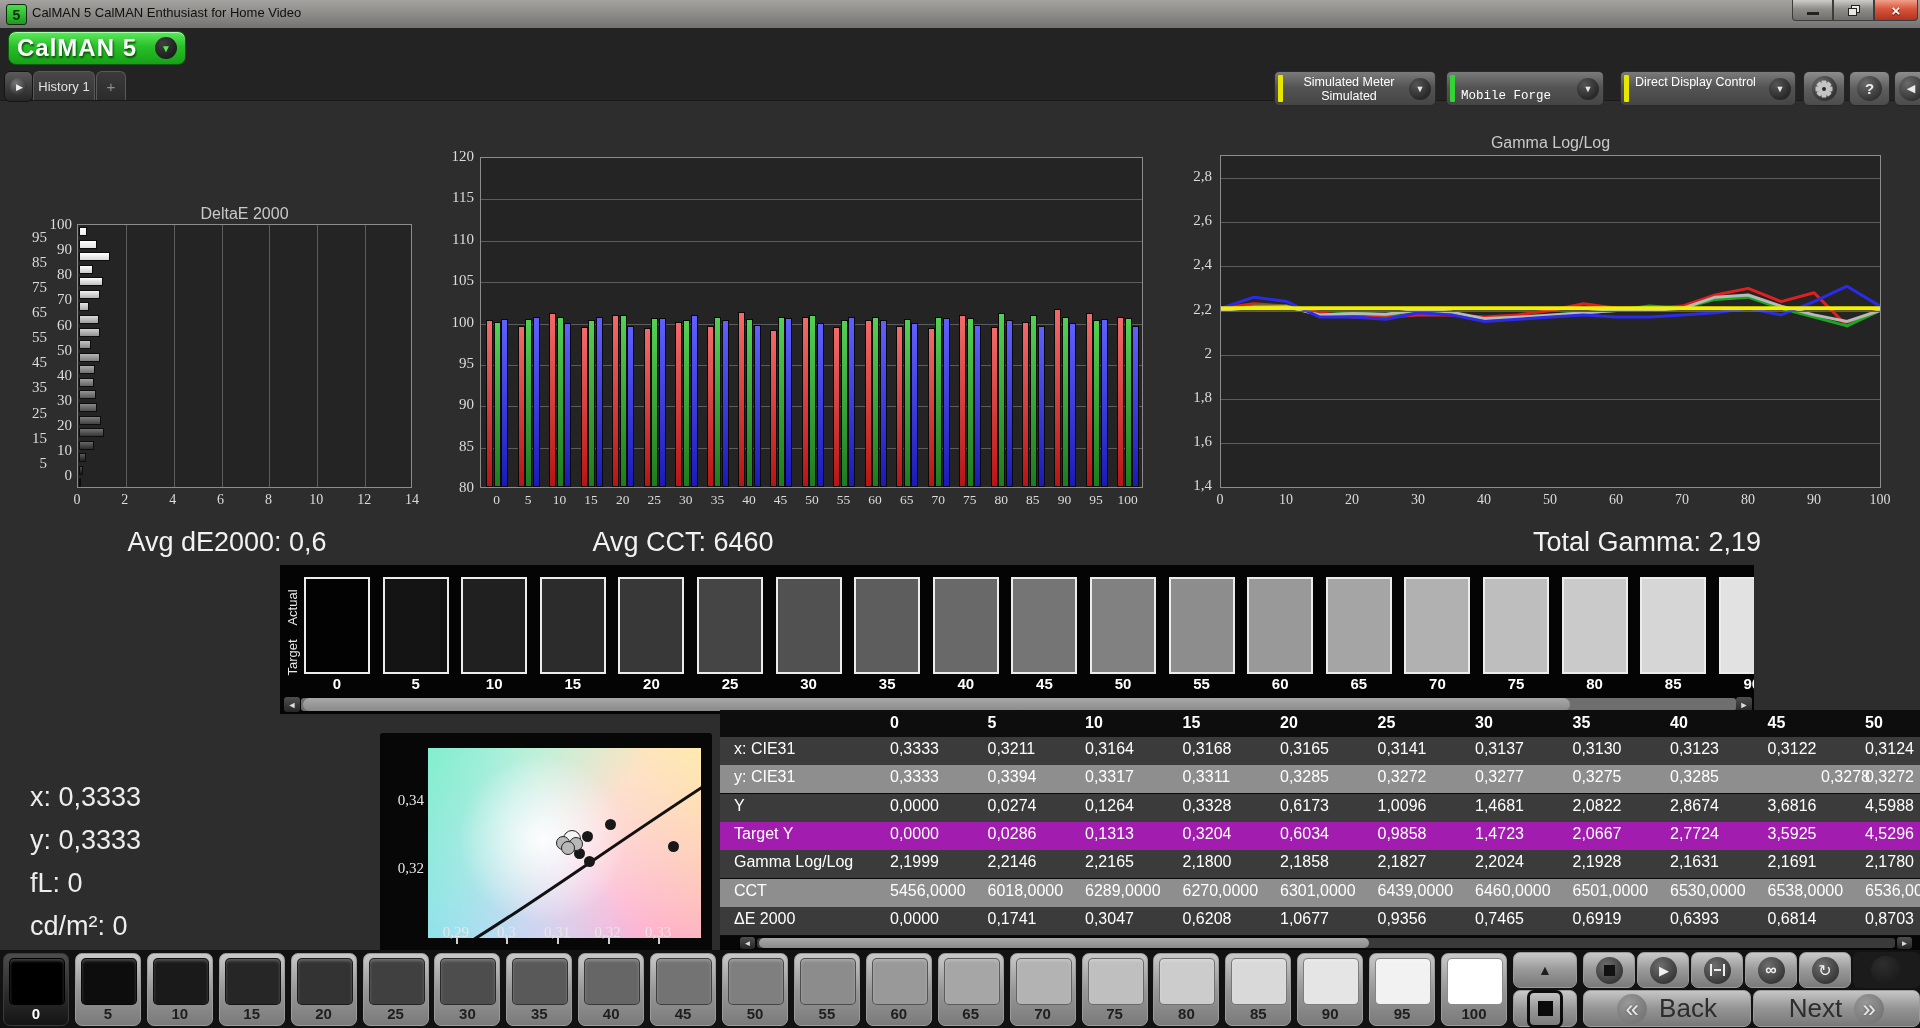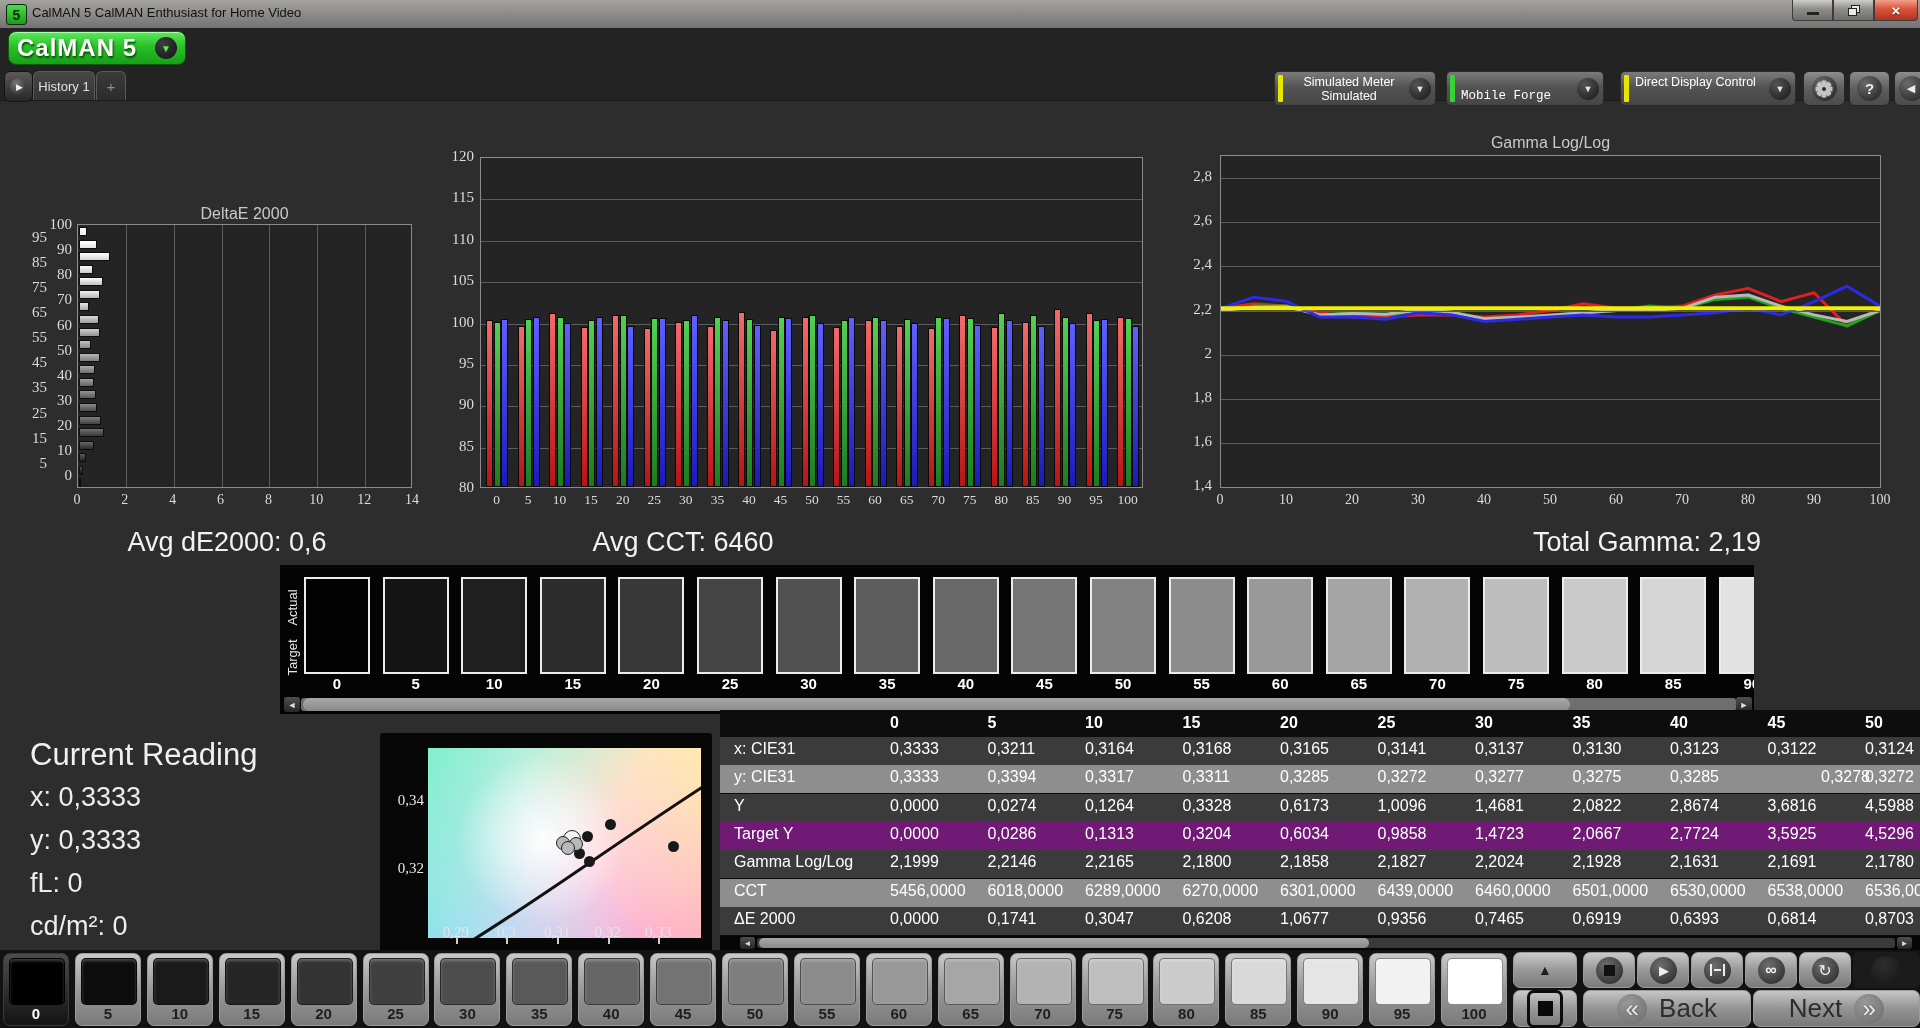--- a/index.html
+++ b/index.html
@@ -466,21 +466,20 @@
         <div class="rlab" style="left: 1360.2px;">85</div>
         <div class="rpatch" style="left: 1438.8px; background: rgb(226, 226, 226);"></div>
         <div class="rlab" style="left: 1438.8px;">90</div>
       </div>
     <div class="sb-arr" style="left:4px;top:132px;width:16px;height:15px;">◄</div>
     <div class="sb-track" style="left:21px;top:133px;width:1435px;height:13px;"></div>
     <div class="sb-thumb" style="left:23px;top:133px;width:1267px;height:13px;"></div>
     <div class="sb-arr" style="left:1456px;top:132px;width:16px;height:15px;">►</div>
   </div>
 
-  <div id="cr-title" class="abs">Current Reading</div>
   <div id="cr-lines">
       <div class="cr-line" style="top: 782px;">x: 0,3333</div>
       <div class="cr-line" style="top: 825px;">y: 0,3333</div>
       <div class="cr-line" style="top: 868px;">fL: 0</div>
       <div class="cr-line" style="top: 911px;">cd/m²: 0</div>
     </div>
 
   <div id="cie" class="abs">
     <div id="cie-plot">
       <svg width="273" height="190" viewBox="0 0 273 190" style="position:absolute;left:0;top:0;">
@@ -565,21 +564,21 @@
         <div class="t-cell" style="left: 365px;">0,1264</div>
         <div class="t-cell" style="left: 462.5px;">0,3328</div>
         <div class="t-cell" style="left: 560px;">0,6173</div>
         <div class="t-cell" style="left: 657.5px;">1,0096</div>
         <div class="t-cell" style="left: 755px;">1,4681</div>
         <div class="t-cell" style="left: 852.5px;">2,0822</div>
         <div class="t-cell" style="left: 950px;">2,8674</div>
         <div class="t-cell" style="left: 1047.5px;">3,6816</div>
         <div class="t-cell" style="left: 1145px;">4,5988</div>
       </div>
-      <div class="t-row" style="top: 111.9px; background: #701a75;">
+      <div class="t-row" style="top: 111.9px; background: #a21caf;">
         <div class="t-cell t-label">Target Y</div>
         <div class="t-cell" style="left: 170px;">0,0000</div>
         <div class="t-cell" style="left: 267.5px;">0,0286</div>
         <div class="t-cell" style="left: 365px;">0,1313</div>
         <div class="t-cell" style="left: 462.5px;">0,3204</div>
         <div class="t-cell" style="left: 560px;">0,6034</div>
         <div class="t-cell" style="left: 657.5px;">0,9858</div>
         <div class="t-cell" style="left: 755px;">1,4723</div>
         <div class="t-cell" style="left: 852.5px;">2,0667</div>
         <div class="t-cell" style="left: 950px;">2,7724</div>

